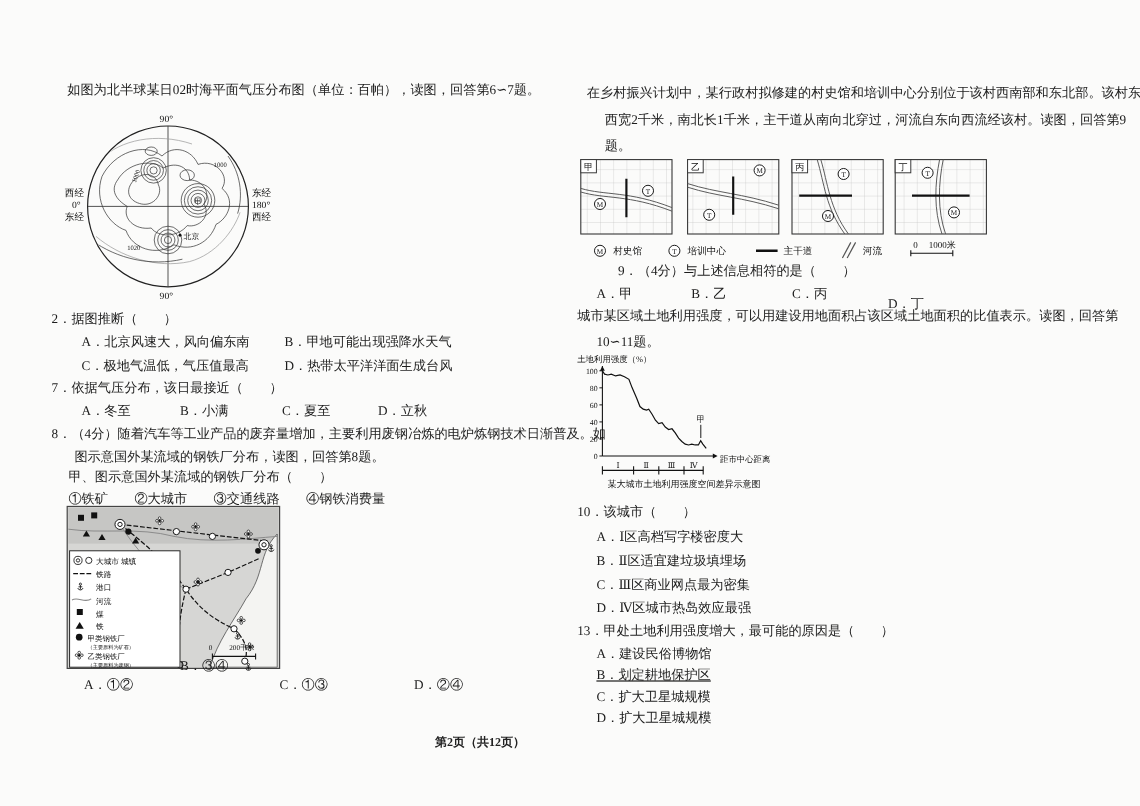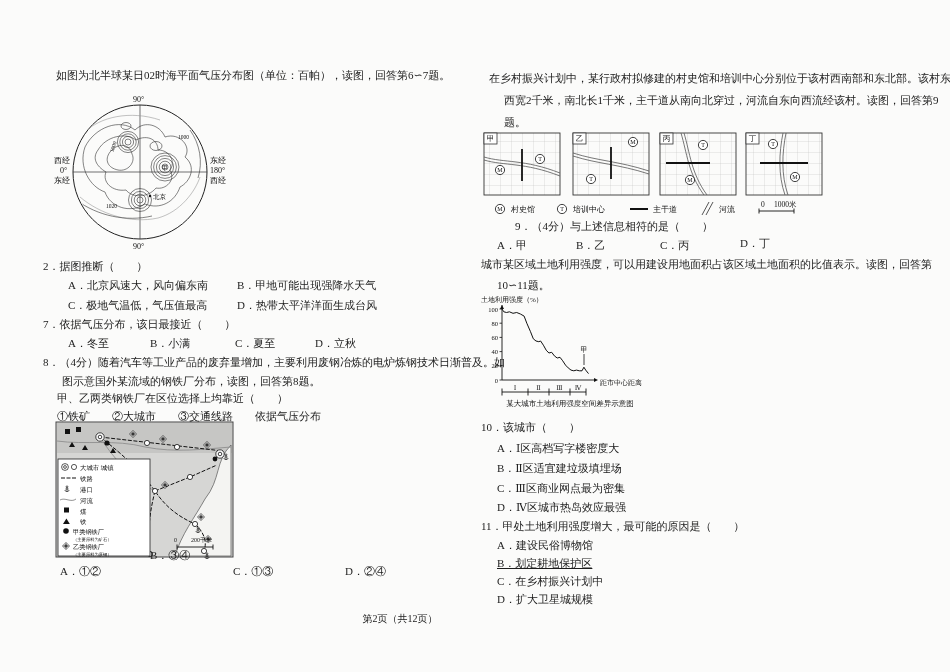--- a/index.html
+++ b/index.html
@@ -4,21 +4,21 @@
 <style>
   html,body{margin:0;padding:0;}
   body{
     width:950px;height:672px;position:relative;background:#fbfbfa;
     font-family:"Liberation Serif","DejaVu Serif",serif;color:#1c1c1c;
     overflow:hidden;
   }
   .t{position:absolute;font-size:11px;white-space:nowrap;line-height:14px;}
   .fig{position:absolute;}
   svg text{font-family:"Liberation Serif","DejaVu Serif",serif;fill:#111;}
-  .footer{position:absolute;left:0;width:800px;text-align:center;top:612px;font-size:10px;color:#222;}
+  .footer{position:absolute;left:0;width:800px;text-align:center;top:612px;font-size:10px;color:#222;font-weight:bold;}
 </style>
 </head>
 <body>
 
 <div class="t" style="left:56px;top:68px;">如图为北半球某日02时海平面气压分布图（单位：百帕），读图，回答第6∽7题。</div>
 
 <svg class="fig" style="left:40px;top:92px;" width="300" height="172" viewBox="0 0 300 172">
   <defs>
     <clipPath id="mapclip">
         <circle cx="100" cy="80" r="66"></circle>
@@ -79,22 +79,22 @@
 <div class="t" style="left:237px;top:298px;">D．热带太平洋洋面生成台风</div>
 
 <div class="t" style="left:43px;top:317px;">7．依据气压分布，该日最接近（　　）</div>
 <div class="t" style="left:68px;top:336px;">A．冬至</div>
 <div class="t" style="left:150px;top:336px;">B．小满</div>
 <div class="t" style="left:235px;top:336px;">C．夏至</div>
 <div class="t" style="left:315px;top:336px;">D．立秋</div>
 
 <div class="t" style="left:43px;top:355px;">8．（4分）随着汽车等工业产品的废弃量增加，主要利用废钢冶炼的电炉炼钢技术日渐普及。如</div>
 <div class="t" style="left:62px;top:374px;">图示意国外某流域的钢铁厂分布，读图，回答第8题。</div>
-<div class="t" style="left:57px;top:391px;">甲、乙两类钢铁厂在区位选择上均靠近（　　）</div>
-<div class="t" style="left:57px;top:409px;">①铁矿　　②大城市　　③交通线路　　依据气压分布</div>
+<div class="t" style="left:57px;top:391px;">甲、图示意国外某流域的钢铁厂分布（　　）</div>
+<div class="t" style="left:57px;top:409px;">①铁矿　　②大城市　　③交通线路　　④钢铁消费量</div>
 
 <svg class="fig" style="left:55px;top:421px;" width="180" height="140" viewBox="0 0 180 140">
   <defs>
     <g id="flower">
       <circle r="1.1" cy="-2.2" fill="#fff" stroke="#111" stroke-width="0.6"></circle>
       <circle r="1.1" cy="2.2" fill="#fff" stroke="#111" stroke-width="0.6"></circle>
       <circle r="1.1" cx="-2.2" fill="#fff" stroke="#111" stroke-width="0.6"></circle>
       <circle r="1.1" cx="2.2" fill="#fff" stroke="#111" stroke-width="0.6"></circle>
       <circle r="1" fill="#111"></circle>
     </g>
@@ -182,21 +182,21 @@
 
   <g>
     <line x1="122" y1="126" x2="158" y2="126" stroke="#111" stroke-width="0.9"></line>
     <line x1="122" y1="123.5" x2="122" y2="128.5" stroke="#111" stroke-width="0.9"></line>
     <line x1="158" y1="123.5" x2="158" y2="128.5" stroke="#111" stroke-width="0.9"></line>
     <text x="119" y="121" font-size="6">0</text>
     <text x="136" y="121" font-size="6">200千米</text>
   </g>
 </svg>
 
-<div class="t" style="left:60px;top:564px;">A．①②</div>
+<div class="t" style="left:70px;top:564px;">A．①②</div>
 <div class="t" style="left:150px;top:548px;">B．③④</div>
 <div class="t" style="left:233px;top:564px;">C．①③</div>
 <div class="t" style="left:313px;top:564px;margin-left:32px;">D．②④</div>
 
 <div class="t" style="left:489px;top:71px;">在乡村振兴计划中，某行政村拟修建的村史馆和培训中心分别位于该村西南部和东北部。该村东</div>
 <div class="t" style="left:504px;top:93px;">西宽2千米，南北长1千米，主干道从南向北穿过，河流自东向西流经该村。读图，回答第9</div>
 <div class="t" style="left:504px;top:115px;">题。</div>
 
 <svg class="fig" style="left:478px;top:130px;" width="440" height="96" viewBox="0 0 440 96">
   <defs>
@@ -270,21 +270,21 @@
     <line x1="281" y1="81" x2="316" y2="81" stroke="#111" stroke-width="0.9"></line>
     <line x1="281" y1="78.5" x2="281" y2="83.5" stroke="#111" stroke-width="0.9"></line>
     <line x1="316" y1="78.5" x2="316" y2="83.5" stroke="#111" stroke-width="0.9"></line>
   </g>
 </svg>
 
 <div class="t" style="left:481px;top:219px;margin-left:34px;">9．（4分）与上述信息相符的是（　　）</div>
 <div class="t" style="left:497px;top:238px;">A．甲</div>
 <div class="t" style="left:576px;top:238px;">B．乙</div>
 <div class="t" style="left:660px;top:238px;">C．丙</div>
-<div class="t" style="left:740px;top:236px;text-align:center;">D．丁</div>
+<div class="t" style="left:740px;top:247px;text-align:center;">D．丁</div>
 
 <div class="t" style="left:481px;top:257px;">城市某区域土地利用强度，可以用建设用地面积占该区域土地面积的比值表示。读图，回答第</div>
 <div class="t" style="left:497px;top:278px;">10∽11题。</div>
 
 <svg class="fig" style="left:478px;top:293px;" width="250" height="125" viewBox="0 0 250 125">
   <text x="3" y="9" font-size="7">土地利用强度（%）</text>
 
   <line x1="24" y1="12" x2="24" y2="87" stroke="#111" stroke-width="0.9"></line>
   <path d="M24,12 l-2,4 l4,0 z" fill="#111"></path>
   <line x1="24" y1="87" x2="118" y2="87" stroke="#111" stroke-width="0.9"></line>
@@ -328,19 +328,19 @@
   </g>
   <text x="92" y="113" font-size="7.5" text-anchor="middle">某大城市土地利用强度空间差异示意图</text>
 </svg>
 
 <div class="t" style="left:481px;top:420px;">10．该城市（　　）</div>
 <div class="t" style="left:497px;top:441px;">A．Ⅰ区高档写字楼密度大</div>
 <div class="t" style="left:497px;top:461px;">B．Ⅱ区适宜建垃圾填埋场</div>
 <div class="t" style="left:497px;top:481px;">C．Ⅲ区商业网点最为密集</div>
 <div class="t" style="left:497px;top:500px;">D．Ⅳ区城市热岛效应最强</div>
 
-<div class="t" style="left:481px;top:519px;">11．甲处土地利用强度增大，最可能的原因是（　　）</div>
+<div class="t" style="left:481px;top:519px;">13．甲处土地利用强度增大，最可能的原因是（　　）</div>
 <div class="t" style="left:497px;top:538px;">A．建设民俗博物馆</div>
 <div class="t" style="left:497px;top:556px;text-decoration:underline;">B．划定耕地保护区</div>
-<div class="t" style="left:497px;top:574px;">C．在乡村振兴计划中</div>
+<div class="t" style="left:497px;top:574px;">C．扩大卫星城规模</div>
 <div class="t" style="left:497px;top:592px;">D．扩大卫星城规模</div>
 
 <div class="footer">第2页（共12页）</div>
 
 </body></html>

